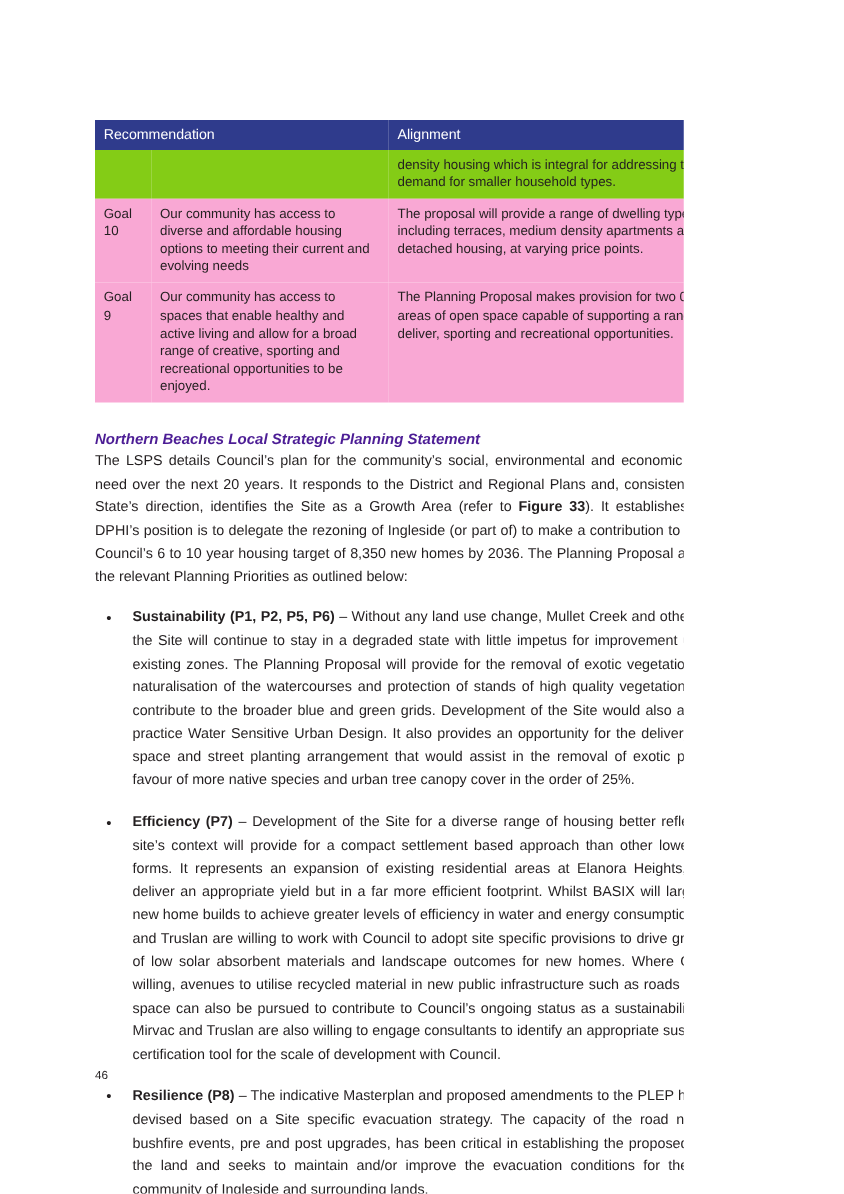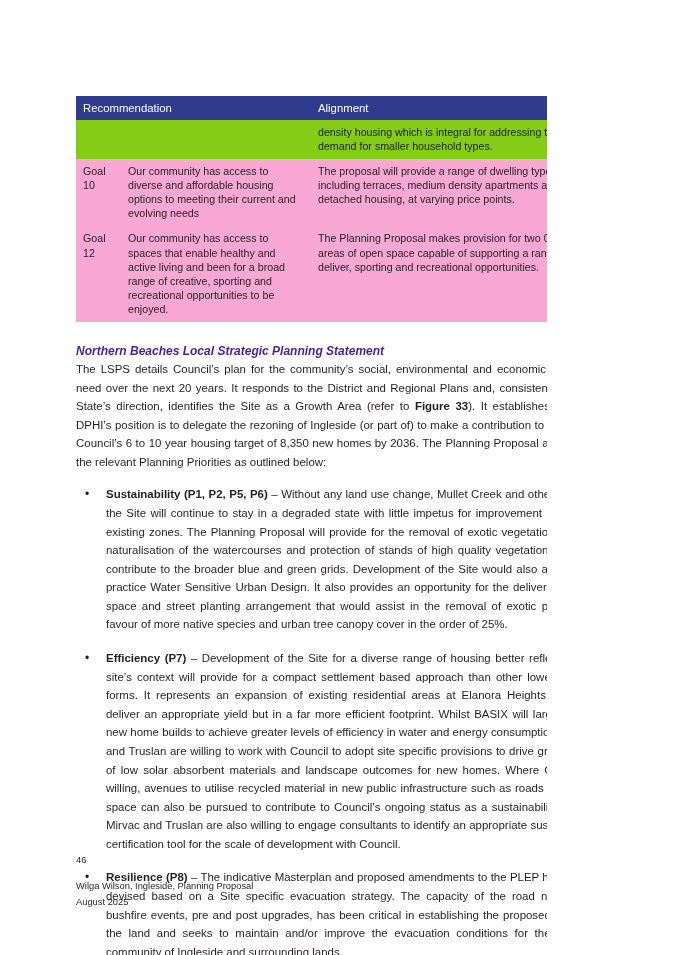--- a/index.html
+++ b/index.html
@@ -146,22 +146,22 @@
           <td></td>
           <td></td>
           <td>density housing which is integral for addressing the demand for smaller household types.</td>
         </tr>
         <tr class="shade">
           <td>Goal 10</td>
           <td>Our community has access to diverse and affordable housing options to meeting their current and evolving needs</td>
           <td>The proposal will provide a range of dwelling types, including terraces, medium density apartments and detached housing, at varying price points.</td>
         </tr>
         <tr class="shade">
-          <td>Goal 12</td>
-          <td>Our community has access to spaces that enable healthy and active living and been for a broad range of creative, sporting and recreational opportunities to be enjoyed.</td>
+          <td>Goal 9</td>
+          <td>Our community has access to spaces that enable healthy and active living and allow for a broad range of creative, sporting and recreational opportunities to be enjoyed.</td>
           <td>The Planning Proposal makes provision for two 0.3ha areas of open space capable of supporting a range of deliver, sporting and recreational opportunities.</td>
         </tr>
       </tbody>
     </table>
 
     <div class="subhead">Northern Beaches Local Strategic Planning Statement</div>
 
     <p class="body"><span>The LSPS details Council’s plan for the community’s social, environmental and economic land use need over the next 20 years. It responds to the District and Regional Plans and, consistent with the State’s direction, identifies the Site as a Growth Area (refer to </span><span class="b">Figure 33</span><span>). It establishes that the DPHI’s position is to delegate the rezoning of Ingleside (or part of) to make a contribution to achieving Council’s 6 to 10 year housing target of 8,350 new homes by 2036. The Planning Proposal aligns with the relevant Planning Priorities as outlined below:</span></p>
 
     <ul class="bullets">
@@ -176,19 +176,15 @@
       <li>
         <span class="dot">•</span>
         <span class="b">Resilience (P8)</span><span> – The indicative Masterplan and proposed amendments to the PLEP have been devised based on a Site specific evacuation strategy. The capacity of the road network in bushfire events, pre and post upgrades, has been critical in establishing the proposed yield for the land and seeks to maintain and/or improve the evacuation conditions for the existing community of Ingleside and surrounding lands.</span>
       </li>
     </ul>
 
   </div>
 
   <div class="page-number">46</div>
 
-  <div class="footer-text">
-    <div>Wilga Wilson, Ingleside, Planning Proposal</div>
-    <div>August 2025</div>
-  </div>
 
 
 </div>
 
 </body></html>

